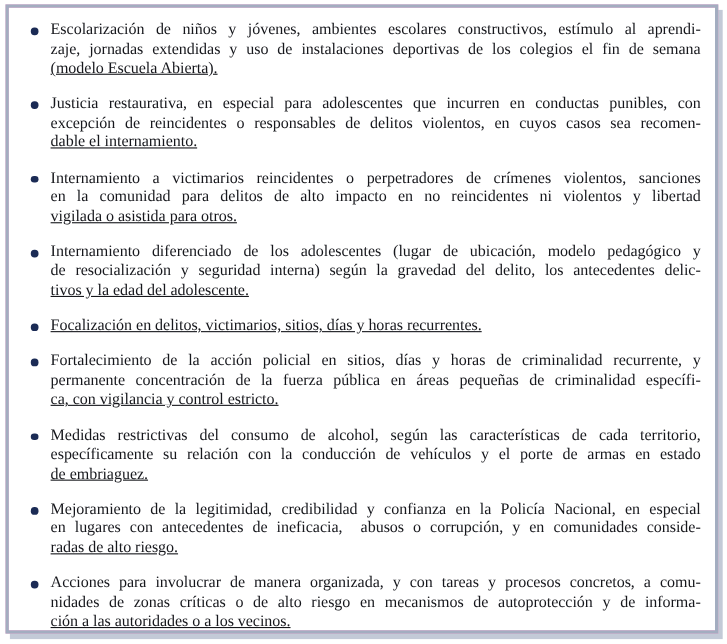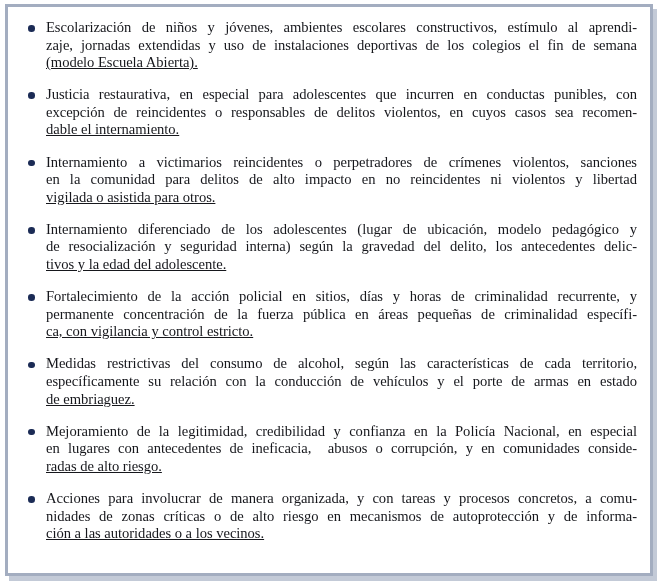--- a/index.html
+++ b/index.html
@@ -110,20 +110,21 @@
 
   <div class="frame-shadow" style="background: rgb(185, 193, 208);"></div>
 
   <div class="frame" style="border-color: rgb(163, 173, 192); background: #f9a8d4;">
     <div class="inner">
       <ul class="bullet-list">
           <li class="bullet-item" style="color: rgb(22, 23, 28);"><span class="bullet-dot" style="background: rgb(27, 43, 85);"></span><span><span class="tline">Escolarización de niños y jóvenes, ambientes escolares constructivos, estímulo al aprendi-</span><span class="tline">zaje, jornadas extendidas y uso de instalaciones deportivas de los colegios el fin de semana</span><span class="tline last">(modelo Escuela Abierta).</span></span></li>
           <li class="bullet-item" style="color: rgb(22, 23, 28);"><span class="bullet-dot" style="background: rgb(27, 43, 85);"></span><span><span class="tline">Justicia restaurativa, en especial para adolescentes que incurren en conductas punibles, con</span><span class="tline">excepción de reincidentes o responsables de delitos violentos, en cuyos casos sea recomen-</span><span class="tline last">dable el internamiento.</span></span></li>
           <li class="bullet-item" style="color: rgb(22, 23, 28);"><span class="bullet-dot" style="background: rgb(27, 43, 85);"></span><span><span class="tline">Internamiento a victimarios reincidentes o perpetradores de crímenes violentos, sanciones</span><span class="tline">en la comunidad para delitos de alto impacto en no reincidentes ni violentos y libertad</span><span class="tline last">vigilada o asistida para otros.</span></span></li>
           <li class="bullet-item" style="color: rgb(22, 23, 28);"><span class="bullet-dot" style="background: rgb(27, 43, 85);"></span><span><span class="tline">Internamiento diferenciado de los adolescentes (lugar de ubicación, modelo pedagógico y</span><span class="tline">de resocialización y seguridad interna) según la gravedad del delito, los antecedentes delic-</span><span class="tline last">tivos y la edad del adolescente.</span></span></li>
+          <li class="bullet-item" style="color: rgb(22, 23, 28);"><span class="bullet-dot" style="background: rgb(27, 43, 85);"></span><span><span class="tline last">Focalización en delitos, victimarios, sitios, días y horas recurrentes.</span></span></li>
           <li class="bullet-item" style="color: rgb(22, 23, 28);"><span class="bullet-dot" style="background: rgb(27, 43, 85);"></span><span><span class="tline">Fortalecimiento de la acción policial en sitios, días y horas de criminalidad recurrente, y</span><span class="tline">permanente concentración de la fuerza pública en áreas pequeñas de criminalidad específi-</span><span class="tline last">ca, con vigilancia y control estricto.</span></span></li>
           <li class="bullet-item" style="color: rgb(22, 23, 28);"><span class="bullet-dot" style="background: rgb(27, 43, 85);"></span><span><span class="tline">Medidas restrictivas del consumo de alcohol, según las características de cada territorio,</span><span class="tline">específicamente su relación con la conducción de vehículos y el porte de armas en estado</span><span class="tline last">de embriaguez.</span></span></li>
           <li class="bullet-item" style="color: rgb(22, 23, 28);"><span class="bullet-dot" style="background: rgb(27, 43, 85);"></span><span><span class="tline">Mejoramiento de la legitimidad, credibilidad y confianza en la Policía Nacional, en especial</span><span class="tline">en lugares con antecedentes de ineficacia,  abusos o corrupción, y en comunidades conside-</span><span class="tline last">radas de alto riesgo.</span></span></li>
           <li class="bullet-item" style="color: rgb(22, 23, 28);"><span class="bullet-dot" style="background: rgb(27, 43, 85);"></span><span><span class="tline">Acciones para involucrar de manera organizada, y con tareas y procesos concretos, a comu-</span><span class="tline">nidades de zonas críticas o de alto riesgo en mecanismos de autoprotección y de informa-</span><span class="tline last">ción a las autoridades o a los vecinos.</span></span></li>
         </ul>
     </div>
   </div>
 
 </div>
 

